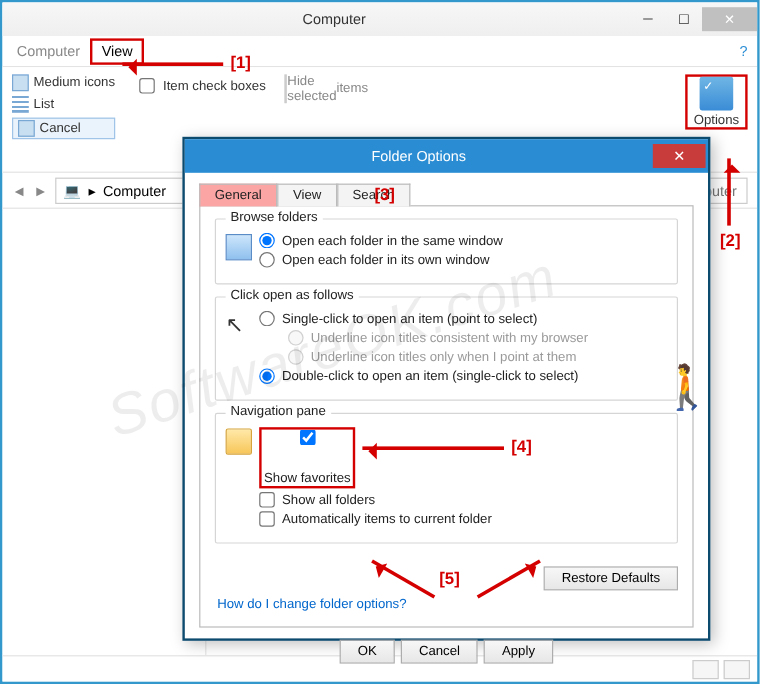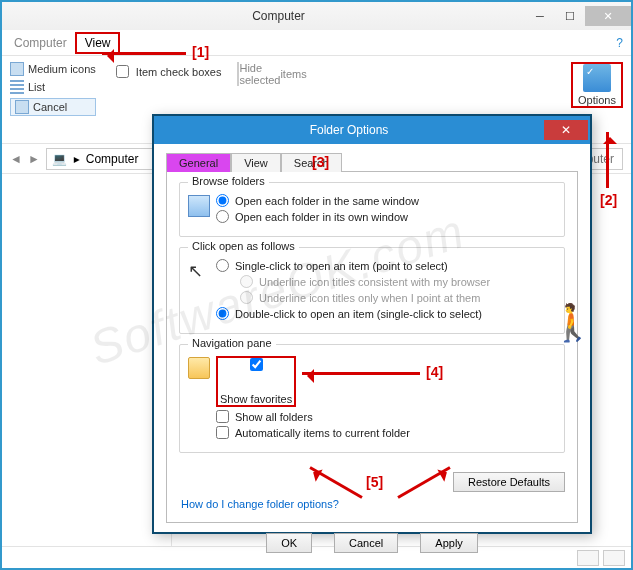--- a/index.html
+++ b/index.html
@@ -135,21 +135,21 @@
 .tabs { display:flex; }
 .tabs .tab {
   border:1px solid #bbb;
   border-bottom:none;
   background:#f4f4f4;
   padding:3px 12px;
   font-size:11px;
   position:relative;
   top:1px;
 }
-.tabs .tab.active { background:#d946ef; }
+.tabs .tab.active { background:#fca5a5; }
 .tab-panel {
   border:1px solid #bbb;
   padding:10px 12px 12px;
   background:#fff;
 }
 .group-frame {
   border:1px solid #d5d5d5;
   border-radius:2px;
   padding:8px 8px 10px;
   margin-bottom:10px;
@@ -174,21 +174,21 @@
 
 .link-row { color:#0066cc; margin:6px 0 0 2px; }
 .restore-row { text-align:right; margin-top:19px; }
 .btn {
   border:1px solid #adadad;
   background:linear-gradient(#f7f7f7,#e7e7e7);
   padding:3px 14px;
   font-size:11px;
 }
 .dlg-buttons {
-  display:flex; justify-content:center; gap:22px;
+  display:flex; justify-content:center; gap:5px;
   padding:10px 0 4px;
 }
 
 
 .watermark {
   position:absolute;
   font-size:48px;
   color:rgba(0,0,0,0.07);
   transform:rotate(-18deg);
   left:80px; top:260px;

